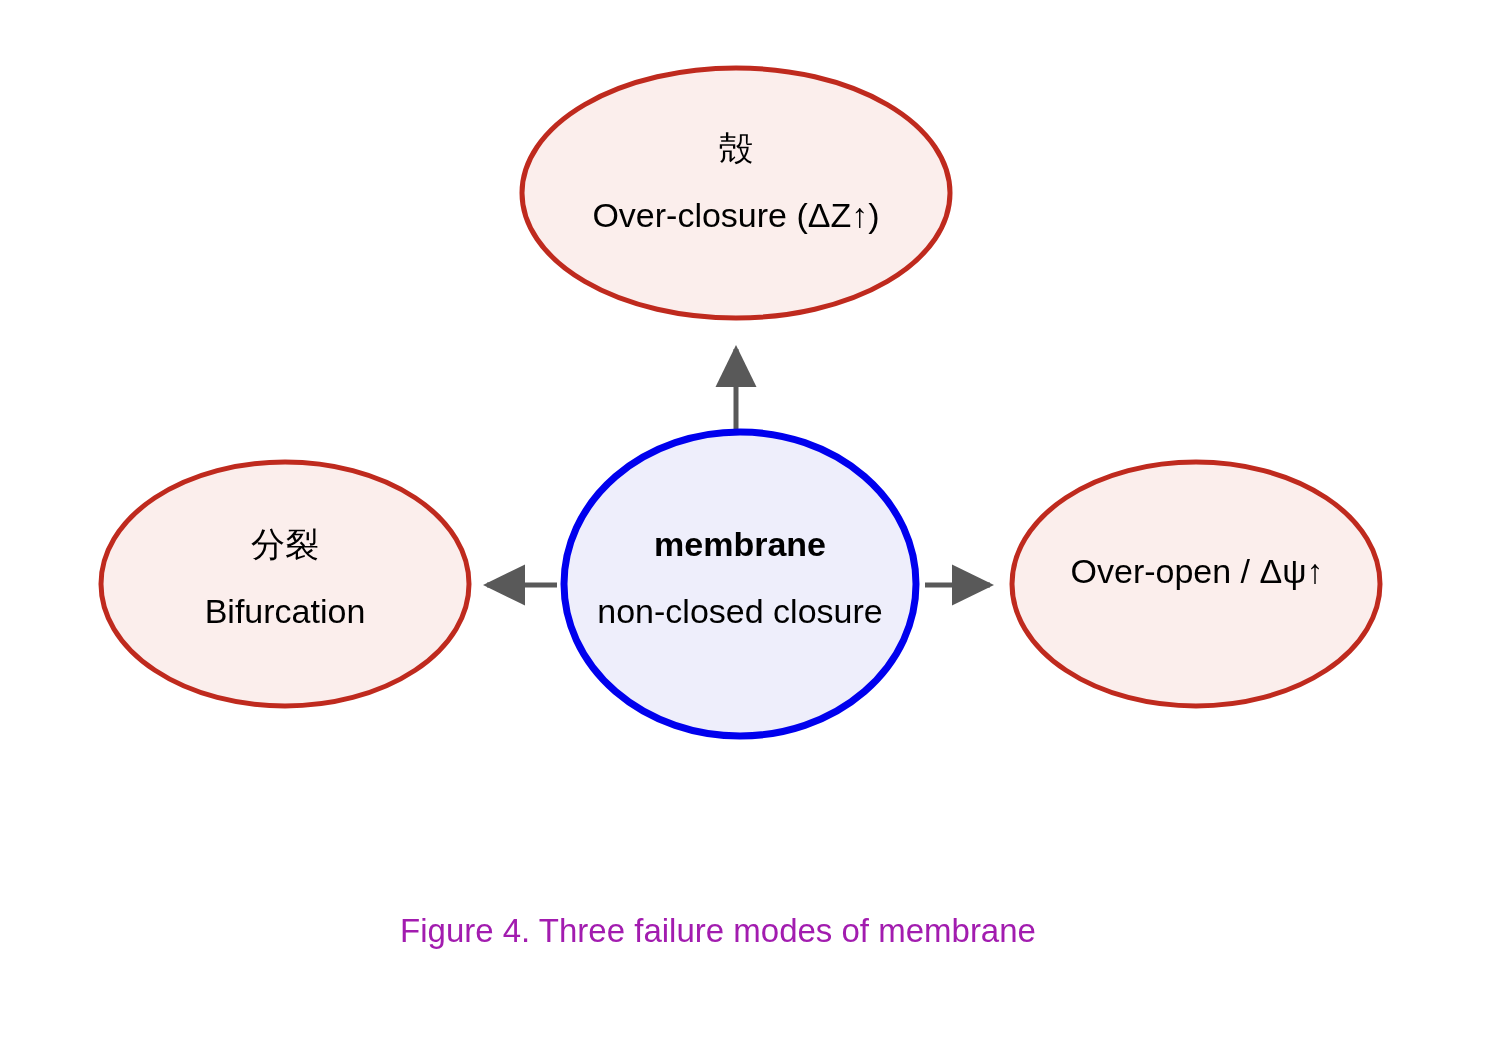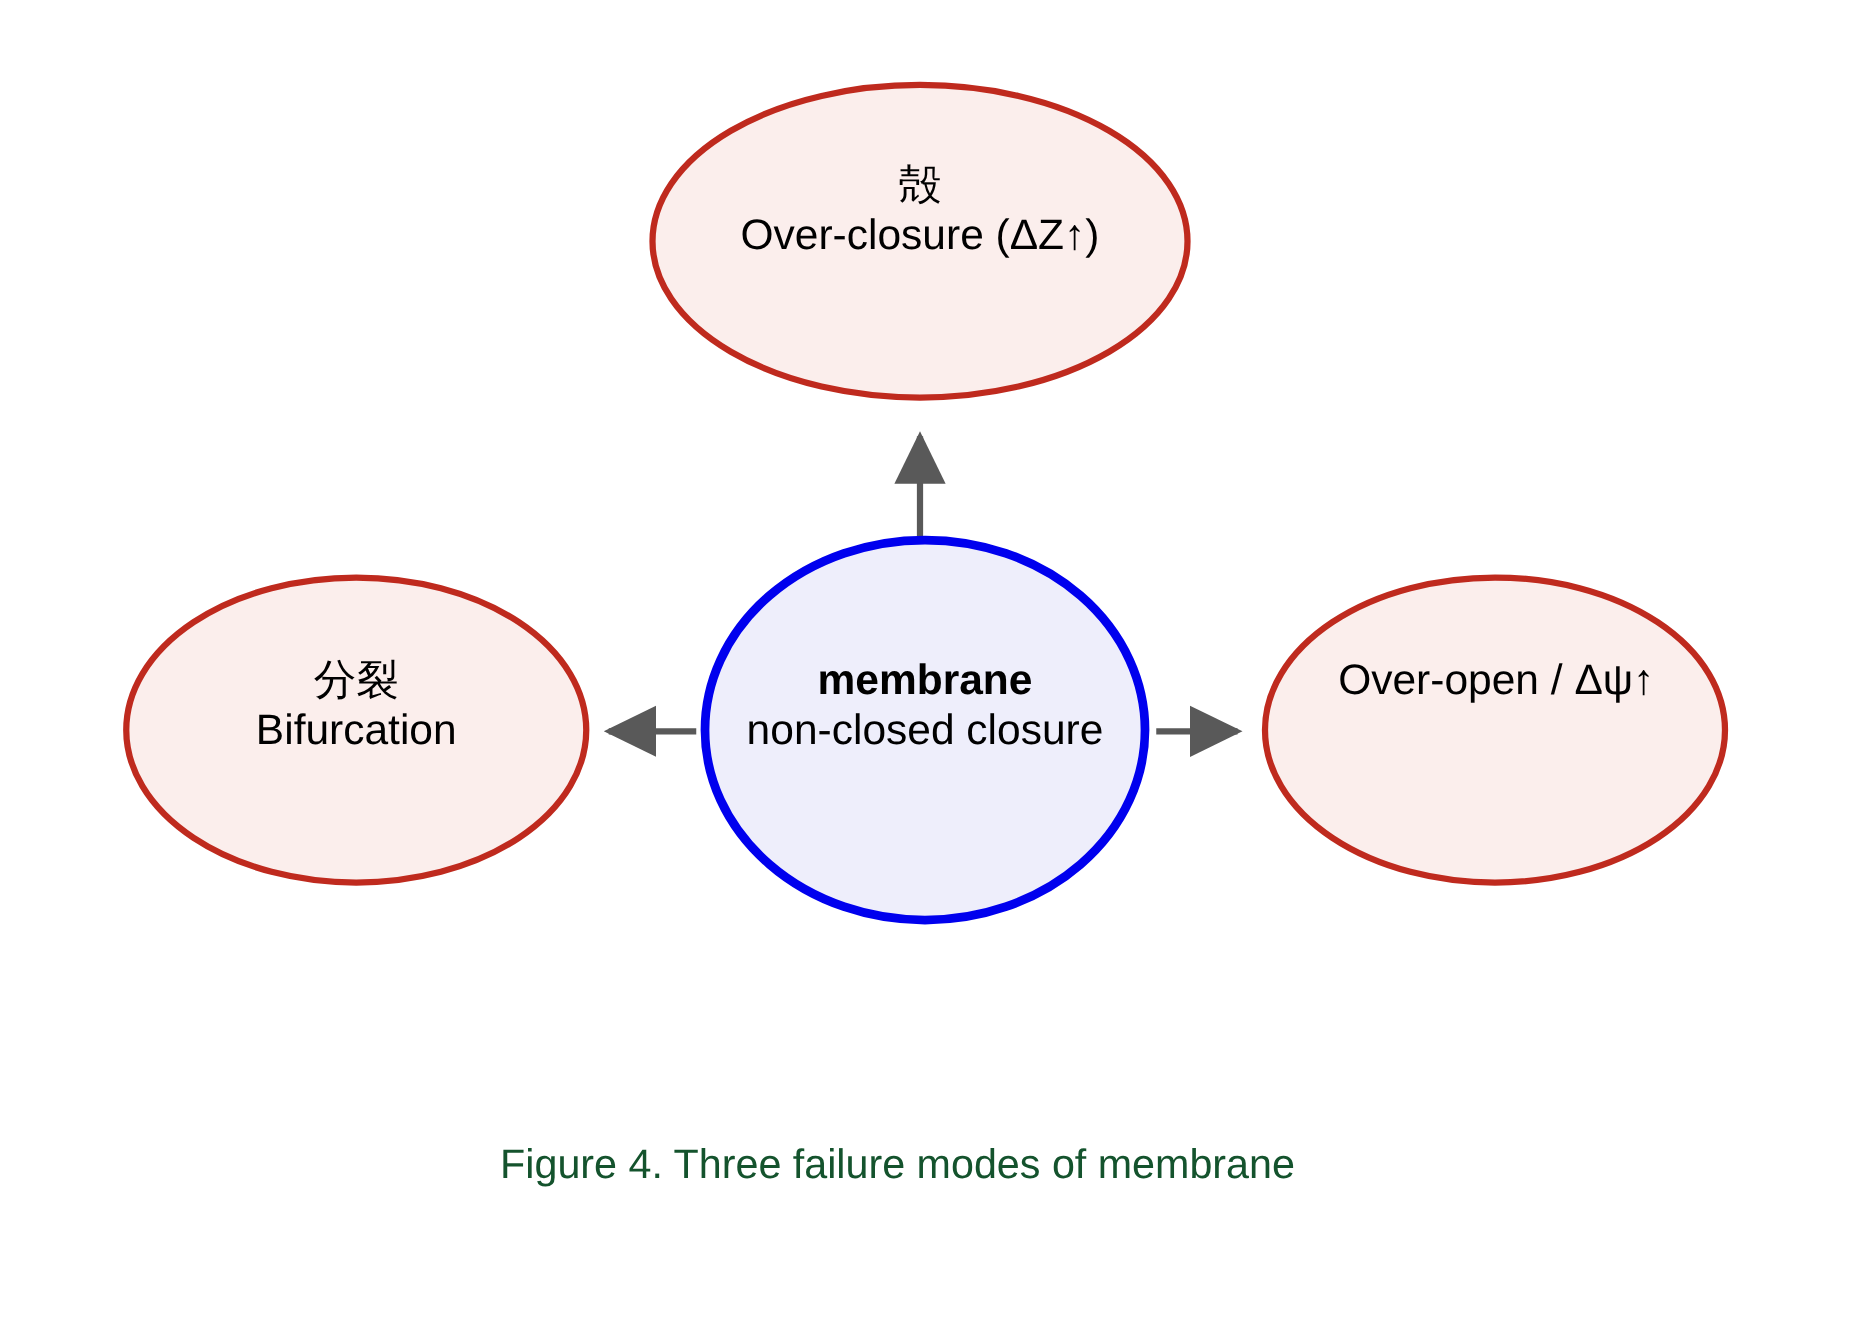--- a/index.html
+++ b/index.html
@@ -36,34 +36,35 @@
   }
   .line-jp {
     display: block;
     font-size: 34px;
     font-weight: 400;
   }
   .line-en {
     display: block;
     font-size: 34px;
     font-weight: 400;
+    margin-top: 27px;
   }
   .line-en-bold {
     display: block;
     font-size: 34px;
     font-weight: 700;
   }
   .caption {
     position: absolute;
     left: 0;
     top: 912px;
     width: 1436px;
     text-align: center;
     font-size: 33px;
-    color: #14532d;
+    color: #a21caf;
   }
   
   #label-top    { left: 536px; top: 128px;  width: 400px; }
   #label-left   { left: 85px;  top: 524px;  width: 400px; }
   #label-center { left: 565px; top: 524px;  width: 350px; }
   #label-right  { left: 997px; top: 524px;  width: 400px; }
 </style>
 </head>
 <body>
 

